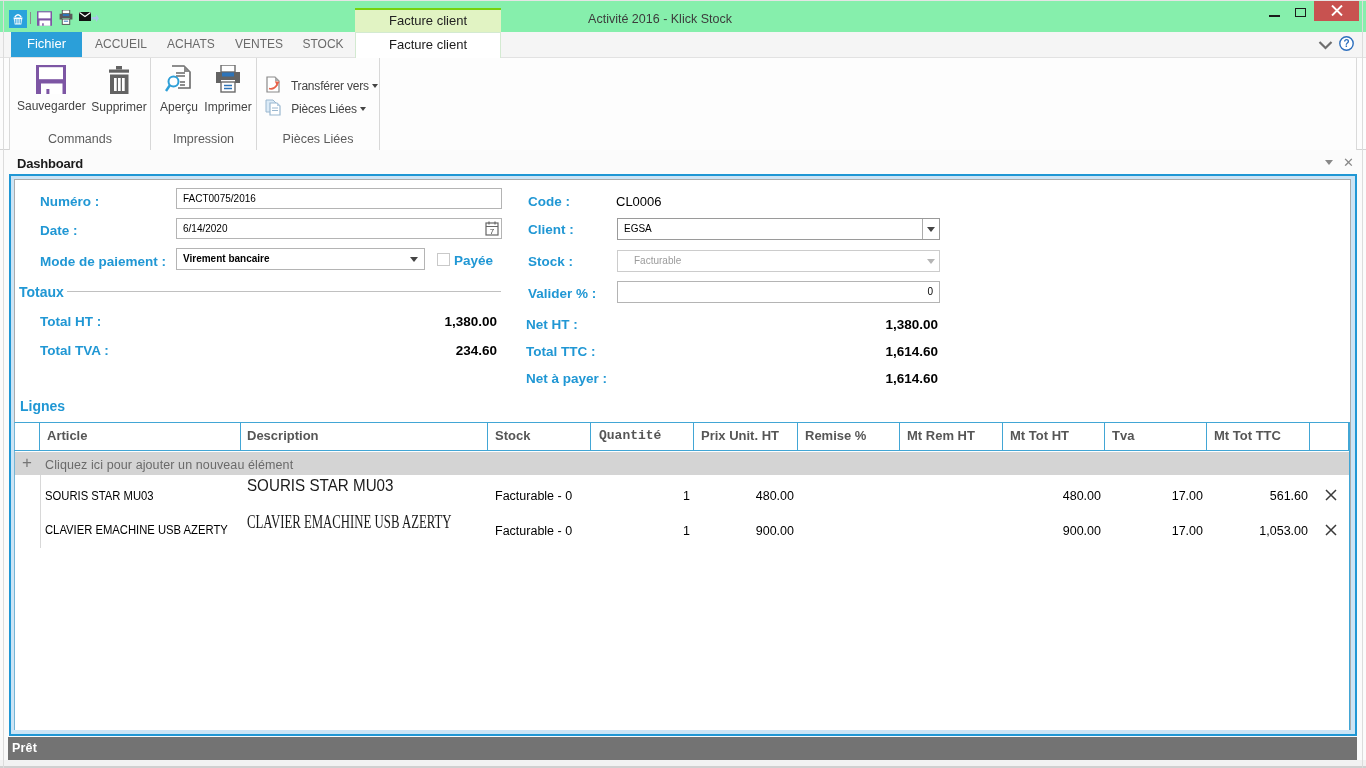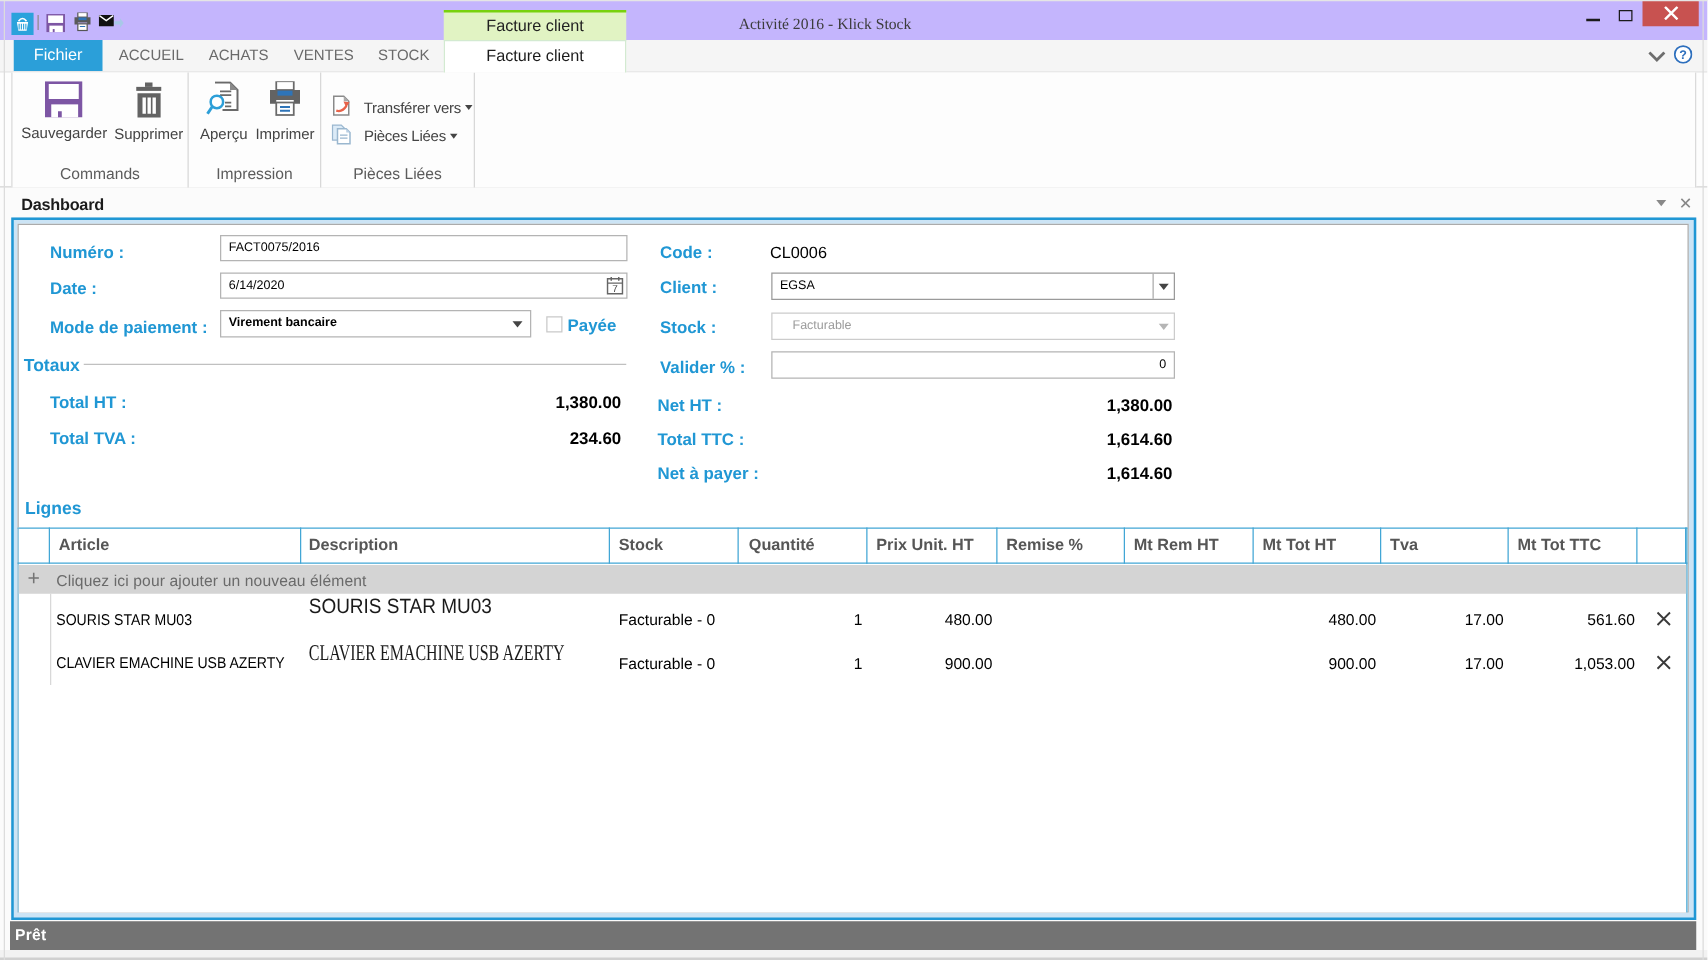--- a/index.html
+++ b/index.html
@@ -1,21 +1,21 @@
 <!DOCTYPE html>
 <html><head>
 <meta charset="utf-8">
 <style>
 * { margin:0; padding:0; box-sizing:border-box; }
 html,body { width:1366px; height:768px; overflow:hidden; }
 body { font-family:"Liberation Sans", sans-serif; background:#fbfbfb; position:relative; }
 .abs { position:absolute; }
 
 
-#titlebar { position:absolute; left:0; top:0; width:1366px; height:32px; background:#c4b5fd;font-family:Liberation Serif, serif; }
+#titlebar { position:absolute; left:0; top:0; width:1366px; height:32px; background:#86efac; }
 #apptitle { position:absolute; left:0; top:0; width:1320px; text-align:center; top:12px; font-size:12.5px; color:#3c3c3c; }
 #btn-close { position:absolute; left:1314px; top:0; width:45px; height:21px; background:#c85250; text-align:center; }
 #btn-min  { position:absolute; left:1269px; top:15px; width:11px; height:2px; background:#1b1b1b; }
 #btn-max  { position:absolute; left:1295px; top:8px; width:11px; height:9px; border:1.5px solid #1b1b1b; background:transparent; }
 
 
 #tabrow { position:absolute; left:0; top:32px; width:1366px; height:25px; background:#f5f5f5; }
 #fichier { position:absolute; left:11px; top:0; width:71px; height:25px; background:#2b9fd9; color:#fff; font-size:13px; text-align:center; line-height:24px; }
 .rtab { position:absolute; top:0; height:25px; font-size:12px; color:#6a6a6a; line-height:24px; text-align:center; }
 #ctxlabel { position:absolute; left:355px; top:8px; width:146px; height:24px; background:#e1f3c3; border-top:2px solid #78d10d; text-align:center; font-size:13px; color:#222; line-height:21px; }
@@ -258,21 +258,21 @@
 <div class="gh" style="left:694px;width:104px;"></div>
 <div class="gh" style="left:798px;width:102px;"></div>
 <div class="gh" style="left:900px;width:103px;"></div>
 <div class="gh" style="left:1003px;width:102px;"></div>
 <div class="gh" style="left:1105px;width:102px;"></div>
 <div class="gh" style="left:1207px;width:103px;"></div>
 <div class="gh" style="left:1310px;width:39px;"></div>
 <div class="ghl" style="left:47px;">Article</div>
 <div class="ghl" style="left:247px;">Description</div>
 <div class="ghl" style="left:495px;">Stock</div>
-<div class="ghl" style="left:599px;">Quantité</div>
+<div class="ghl" style="left:599px;font-family:Liberation Mono, monospace;">Quantité</div>
 <div class="ghl" style="left:701px;">Prix Unit. HT</div>
 <div class="ghl" style="left:805px;">Remise %</div>
 <div class="ghl" style="left:907px;">Mt Rem HT</div>
 <div class="ghl" style="left:1010px;">Mt Tot HT</div>
 <div class="ghl" style="left:1112px;">Tva</div>
 <div class="ghl" style="left:1214px;">Mt Tot TTC</div>
 
 <div class="abs" style="left:15px;top:452px;width:1334px;height:23px;background:#d4d4d4;"></div>
 <div class="abs" style="left:40px;top:475px;width:1px;height:73px;background:#d8d8d8;"></div>
 <div class="abs" style="left:22px;top:455px;width:14px;height:14px;color:#757575;font-size:17px;line-height:15px;">+</div>

